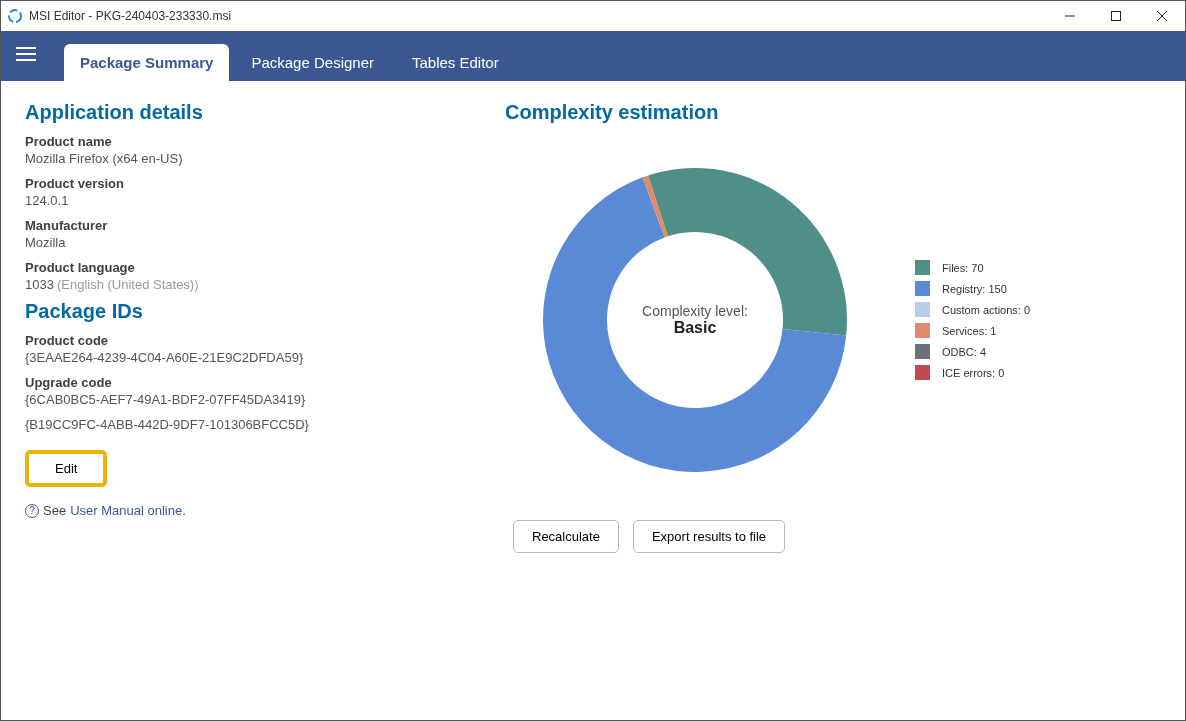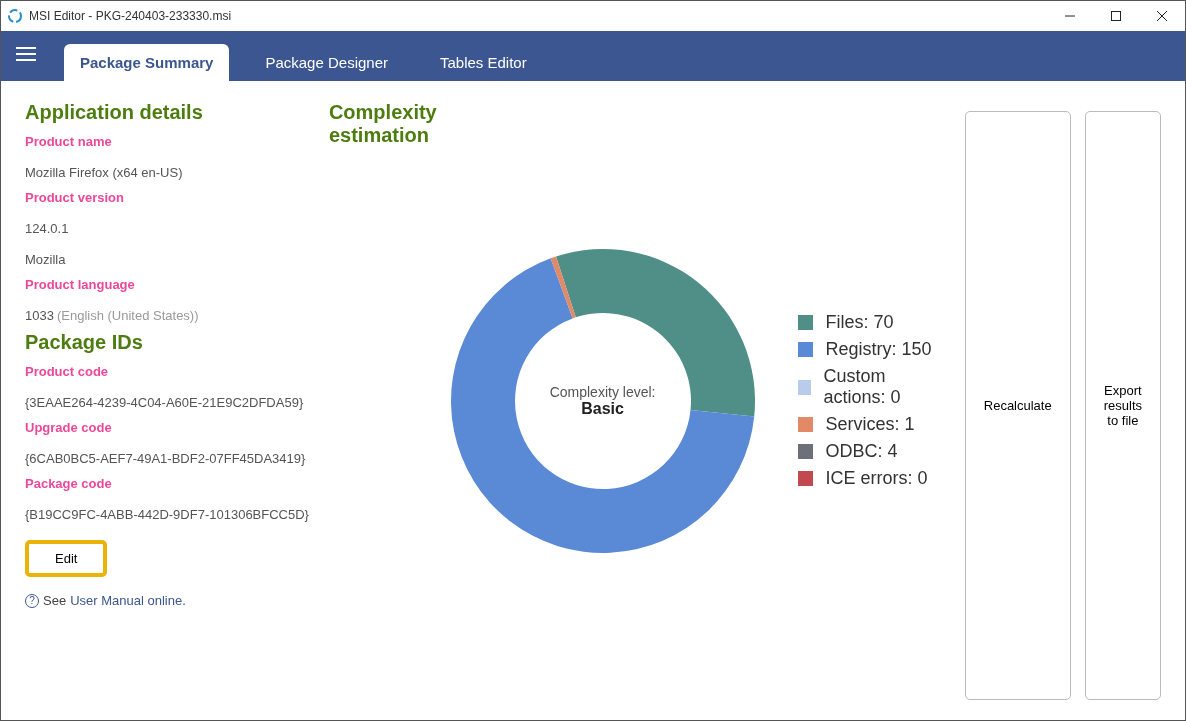--- a/index.html
+++ b/index.html
@@ -14,51 +14,51 @@
     .win-controls { display:flex; }
     .win-btn { width:46px; height:30px; display:flex; align-items:center; justify-content:center; }
     .win-btn svg { stroke:#222; }
     .app-icon-svg { width:16px; height:16px; }
 
     
     .topbar { height: 50px; background: #3b5690; display:flex; align-items:flex-end; padding-left:15px; padding-right:15px; }
     .hamburger { width:30px; height:30px; display:flex; flex-direction:column; justify-content:center; gap:4px; margin-bottom:12px; margin-right:18px; cursor:pointer;}
     .hamburger span { height:2px; width:20px; background:#fff; display:block; }
     .tabs { display:flex; align-items:flex-end; height:100%;}
-    .tab { padding: 10px 16px 10px 16px; font-size: 15px; color:#fff; cursor:pointer; border-radius: 6px 6px 0 0; margin-right:20px;}
+    .tab { padding: 10px 16px 10px 16px; font-size: 15px; color:#fff; cursor:pointer; border-radius: 6px 6px 0 0; margin-right:6px;}
     .tab.active { background:#fff; color:#3b5690; font-weight:600;}
 
     
     .content { flex:1; background:#fff; display:flex; padding: 20px 24px; overflow:auto;}
     .left-col { width: 480px; }
-    .right-col { flex:1; display:flex; flex-direction:row; }
-
-    h2.section { font-size: 20px; font-weight:600; color:#4d7c0f; margin-bottom: 6px;}
+    .right-col { flex:1; display:flex; flex-direction:column; }
+
+    h2.section { font-size: 20px; font-weight:600; color:#0369a1; margin-bottom: 6px;}
     .field { margin-top:10px; }
-    .field .label { font-weight:600; font-size:13px; color:#ec4899;}
-    .field .value { font-size:13px; color:#555; margin-top:16px;}
+    .field .label { font-weight:600; font-size:13px; color:#404040;}
+    .field .value { font-size:13px; color:#555; margin-top:2px;}
     .muted { color:#9a9a9a; margin-left:3px;text-align:center;}
 
     .edit-button { margin-top:18px; padding: 7px 26px; font-size:13px; border:4px solid #eab308; border-radius:5px; background:#fff; cursor:pointer;}
     .help-row { margin-top:16px; font-size:13px; display:flex; align-items:center; gap:4px; color:#444;}
     .help-row a { color:#3b5690; text-decoration:none; cursor:pointer;}
     .help-icon{ width:14px; height:14px; border:1px solid #3b5690; border-radius:50%; color:#3b5690; font-size:10px; display:inline-flex; align-items:center; justify-content:center;}
 
     
     .chart-wrap { display:flex; align-items:center; }
     .chart-area { width:380px; height:380px; position:relative; display:flex; align-items:center; justify-content:center; }
     .donut-center { position:absolute; text-align:center; }
     .donut-center .clabel { font-size:14px; color:#555;}
     .donut-center .cval { font-size:16px; font-weight:600; color:#222;}
 
     .legend { margin-left:30px; }
-    .legend-item { display:flex; align-items:center; margin: 6px 0; font-size:18px; color:#333;}
+    .legend-item { display:flex; align-items:center; margin: 6px 0; font-size:11px; color:#333;}
     .legend-swatch { width:15px; height:15px; margin-right:12px;}
 
-    .chart-buttons { display:flex; gap:14px; margin-top:10px; margin-left:17px;}
+    .chart-buttons { display:flex; gap:14px; margin-top:10px; margin-left:8px;}
     .btn { padding: 8px 18px; font-size:13px; border:1px solid #bbb; border-radius:5px; background:#fff; cursor:pointer;}
   </style>
 </head>
 <body>
 
 <div class="window">
 
   <div class="titlebar">
     <div class="title-left">
       <svg class="app-icon-svg" viewBox="0 0 16 16">
@@ -109,20 +109,21 @@
         <div class="label">Product name</div>
         <div class="value">Mozilla Firefox (x64 en-US)</div>
       </div>
 
       <div class="field">
         <div class="label">Product version</div>
         <div class="value">124.0.1</div>
       </div>
 
       <div class="field">
+        <div class="label">Manufacturer</div>
         <div class="value">Mozilla</div>
       </div>
 
       <div class="field">
         <div class="label">Product language</div>
         <div class="value">
           <span>1033</span><span class="muted">(English (United States))</span>
         </div>
       </div>
 
@@ -132,21 +133,20 @@
         <div class="label">Product code</div>
         <div class="value">{3EAAE264-4239-4C04-A60E-21E9C2DFDA59}</div>
       </div>
 
       <div class="field">
         <div class="label">Upgrade code</div>
         <div class="value">{6CAB0BC5-AEF7-49A1-BDF2-07FF45DA3419}</div>
       </div>
 
       <div class="field">
-        <div class="label">Package code</div>
         <div class="value">{B19CC9FC-4ABB-442D-9DF7-101306BFCC5D}</div>
       </div>
 
       <button class="edit-button">Edit</button>
 
       <div class="help-row">
         <span class="help-icon">?</span>
         <span>See </span>
         <a>User Manual online.</a>
       </div>

